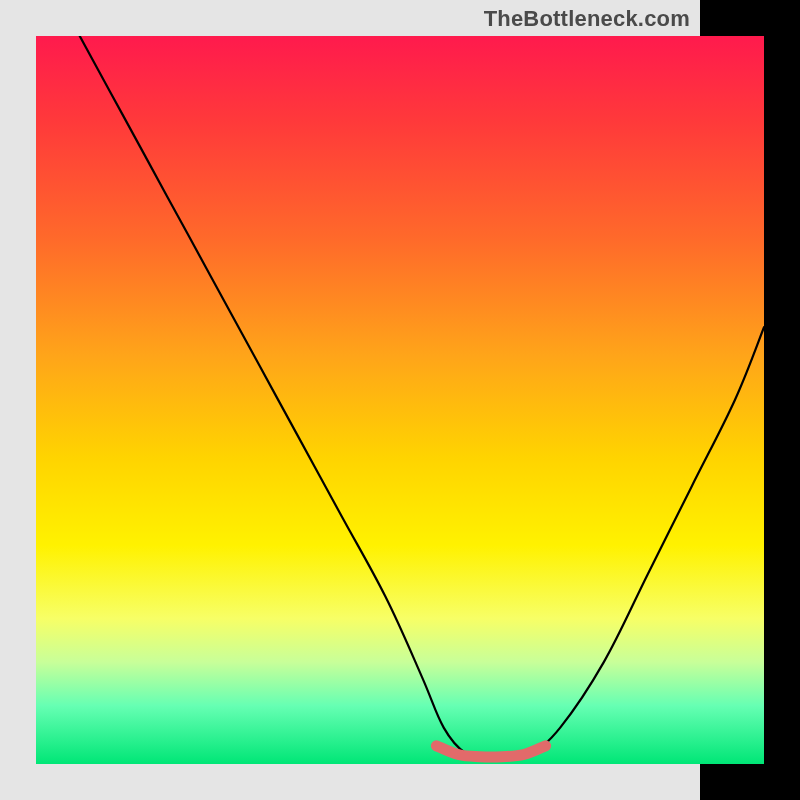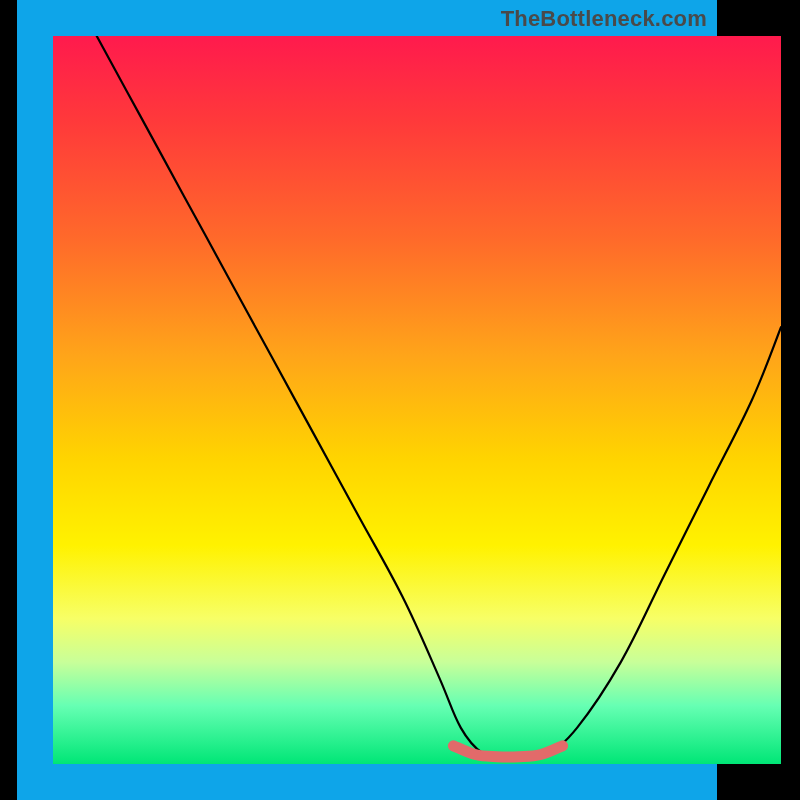--- a/index.html
+++ b/index.html
@@ -6,25 +6,25 @@
     margin: 0;
     padding: 0;
     width: 800px;
     height: 800px;
     background: #000;
     overflow: hidden;
     font-family: Arial, Helvetica, sans-serif;
   }
   .frame {
     position: absolute;
-    left: 17px;
+    left: 0;
     top: 0;
     width: 700px;
     height: 800px;
-    background: #0ea5e9;
+    background: #e5e5e5;
   }
   .plot {
     position: absolute;
     left: 36px;
     top: 36px;
     width: 728px;
     height: 728px;
     background: linear-gradient(
       to bottom,
       #ff1a4d 0%,

